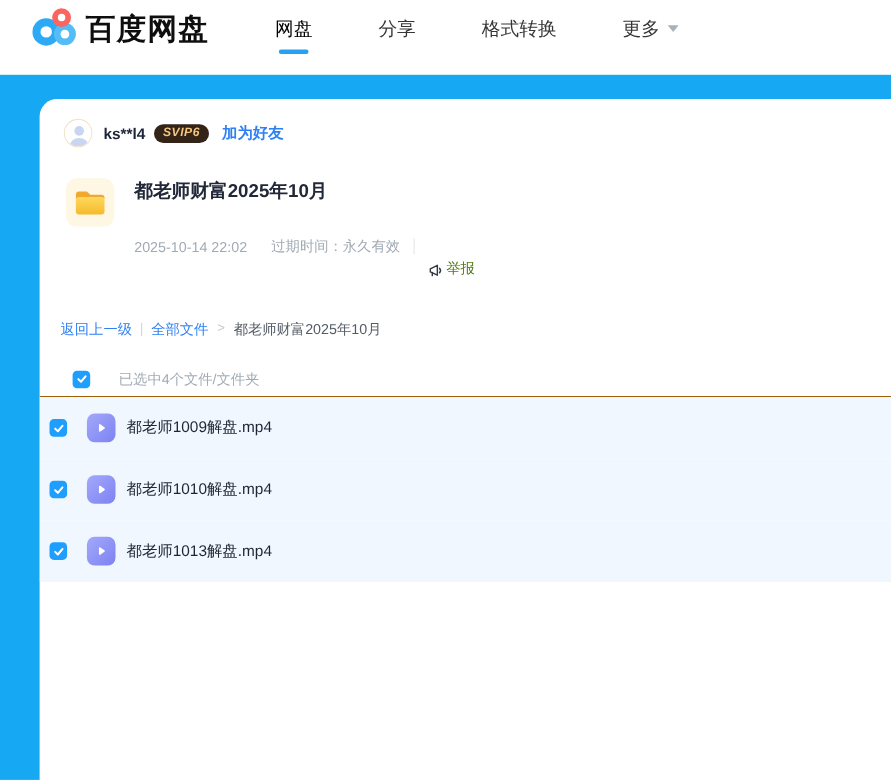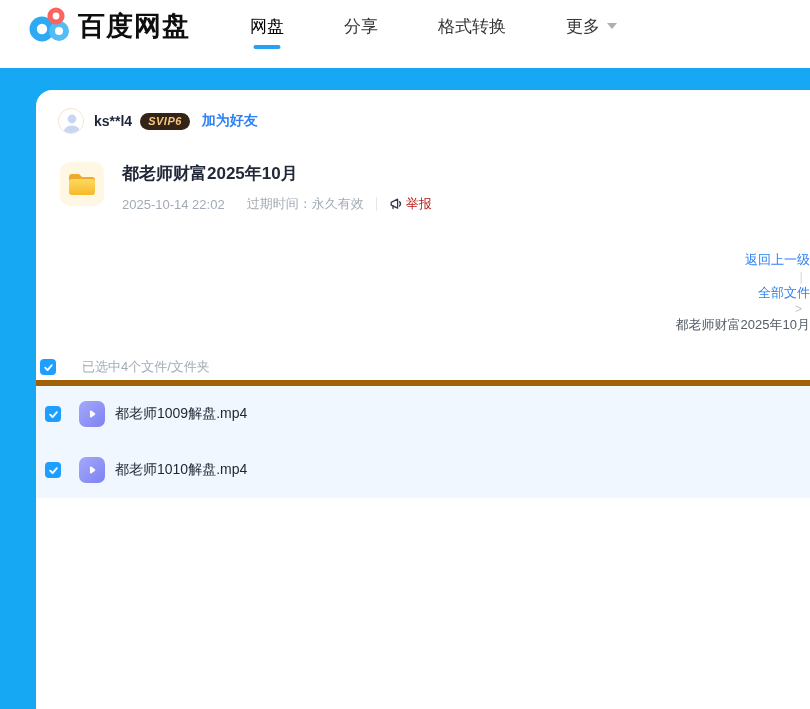--- a/index.html
+++ b/index.html
@@ -29,31 +29,31 @@
   .add-friend { margin-left:12px; font-size:14px; font-weight:700; color:#2e81f5; cursor:pointer; }
 
   
   .folder-row { display:flex; margin:26px 0 0 22px; }
   .folder-ic { width:48px; height:48px; flex:0 0 auto; }
   .folder-info { margin-left:16px; padding-top:2px; }
   .folder-title { font-size:17px; font-weight:700; color:#212838; }
   .folder-meta { display:flex; align-items:center; margin-top:10px; font-size:13px; color:#a2abb5; }
   .meta-expire { margin-left:22px;font-family:Liberation Serif, serif; }
   .meta-div { width:1px; height:14px; background:#e3e6ea; margin:0 12px; }
-  .report { display:flex; align-items:center; gap:3px; color:#b91c1c; cursor:pointer; }
-
-  
-  .breadcrumb { display:flex; align-items:flex-end; margin:38px 0 0 19px; font-size:13px;flex-direction:column; }
+  .report { display:flex; align-items:flex-end; gap:3px; color:#4d7c0f; cursor:pointer;margin-top:40px; }
+
+  
+  .breadcrumb { display:flex; align-items:flex-start; margin:38px 0 0 19px; font-size:13px; }
   .crumb-link { color:#2e81f5; cursor:pointer; }
   .crumb-sep1 { color:#d4d8dd; margin:0 7px; }
   .crumb-sep2 { color:#c2c8cf; margin:0 8px; font-size:12px; }
   .crumb-current { color:#555c66; }
 
   
-  .selection-bar { display:flex; align-items:center; height:32px; margin-top:20px; padding-left:4px; border-bottom:6px solid #a16207; }
+  .selection-bar { display:flex; align-items:center; height:32px; margin-top:20px; padding-left:30px; border-bottom:1px solid #a16207; }
   .selection-text { margin-left:26px; font-size:13px; color:#a2abb5; }
 
   
   .checkbox { width:16px; height:16px; border-radius:4px; background:#1e9fff; display:flex; align-items:center; justify-content:center; cursor:pointer; flex:0 0 auto; }
   .checkbox svg { width:11px; height:11px; }
 
   
   .file-row { display:flex; align-items:center; height:56px; padding-left:9px; background:#f0f7fe; cursor:pointer; }
   .file-ic { margin-left:18px; width:26px; height:26px; border-radius:7px; background:linear-gradient(135deg,#a3a9fa 0%,#7d82f2 100%); display:flex; align-items:center; justify-content:center; flex:0 0 auto; }
   .file-ic svg { width:14px; height:14px; }
@@ -184,19 +184,32 @@
               </svg>
           </span>
           <span class="file-ic">
             <svg viewBox="0 0 24 24">
                 <path d="M8.5 7.3 C8.5 6.2 9.7 5.6 10.6 6.2 L17 10.8 C17.8 11.4 17.8 12.6 17 13.2 L10.6 17.8 C9.7 18.4 8.5 17.8 8.5 16.7 Z" fill="#fff"></path>
               </svg>
           </span>
           <span class="file-name">都老师1010解盘.mp4</span>
         </div>
 
+        <div class="file-row">
+          <span class="checkbox">
+            <svg viewBox="0 0 12 12">
+                <path d="M2.4 6.2 L5 8.8 L9.6 3.4" stroke="#fff" stroke-width="2" fill="none" stroke-linecap="round" stroke-linejoin="round"></path>
+              </svg>
+          </span>
+          <span class="file-ic">
+            <svg viewBox="0 0 24 24">
+                <path d="M8.5 7.3 C8.5 6.2 9.7 5.6 10.6 6.2 L17 10.8 C17.8 11.4 17.8 12.6 17 13.2 L10.6 17.8 C9.7 18.4 8.5 17.8 8.5 16.7 Z" fill="#fff"></path>
+              </svg>
+          </span>
+          <span class="file-name">都老师1013解盘.mp4</span>
+        </div>
 
 
       </div>
 
     </div>
   </div>
 </div>
 
 </body></html>

